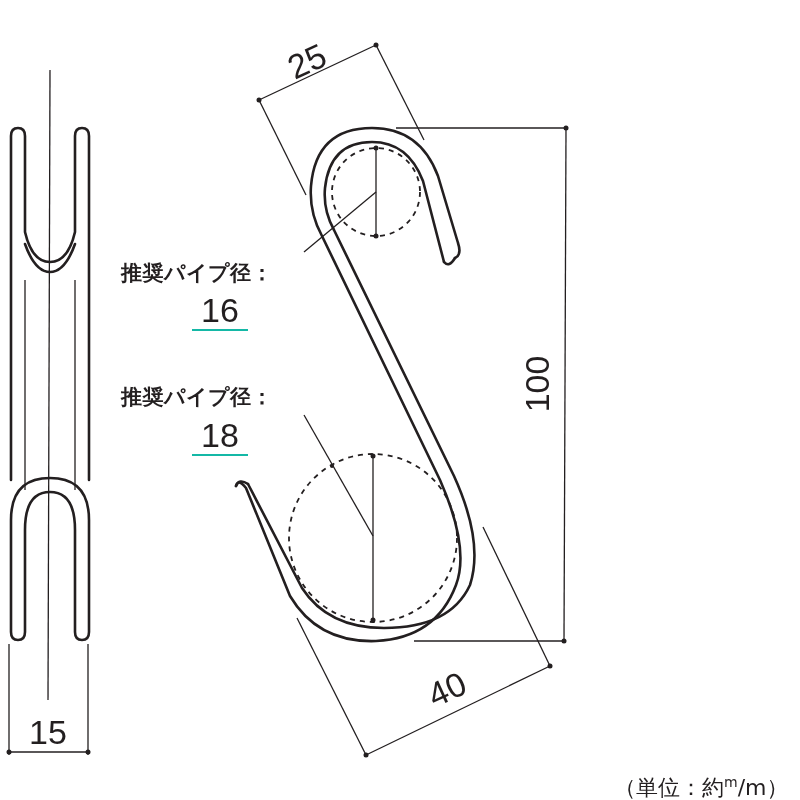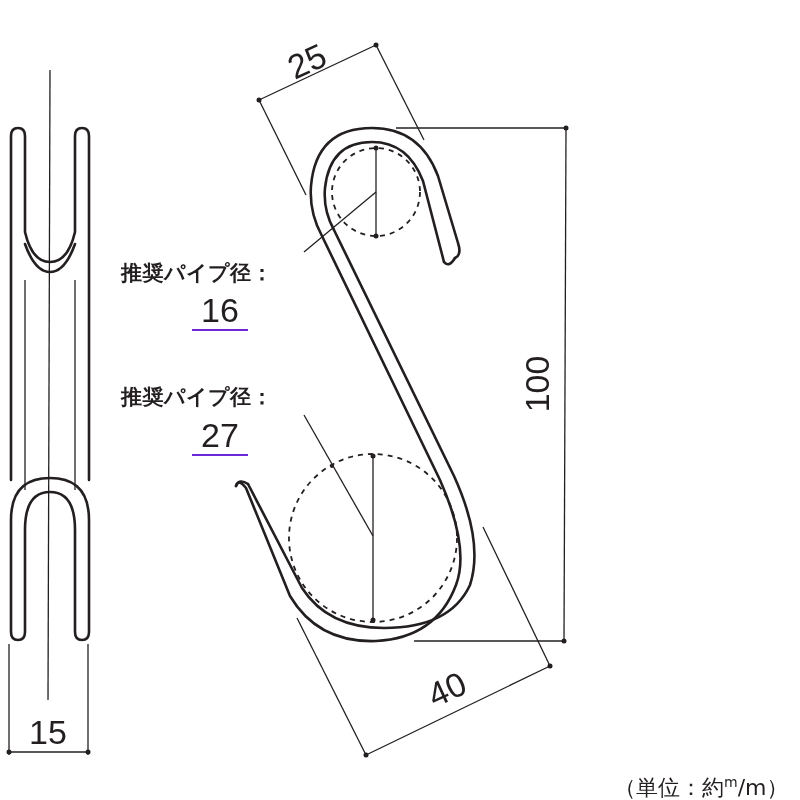--- a/index.html
+++ b/index.html
@@ -8,21 +8,21 @@
     #drawing { position: absolute; left: 0; top: 0; width: 800px; height: 800px; }
     .stroke { fill: none; stroke: #231f20; stroke-width: 2.6; stroke-linecap: round; stroke-linejoin: round; }
     .thin { fill: none; stroke: #231f20; stroke-width: 1.3; }
     .dash { fill: none; stroke: #231f20; stroke-width: 1.8; stroke-dasharray: 5 5; }
     .dot { fill: #231f20; }
     .dimtext { font-family: "Liberation Sans", "DejaVu Sans", sans-serif; font-size: 34px; fill: #231f20; }
     .label { position: absolute; font-family: "DejaVu Sans", "Liberation Sans", sans-serif;
              font-size: 21px; letter-spacing: 0.5px; color: #231f20; white-space: nowrap; font-weight: bold; }
     .value { position: absolute; font-family: "Liberation Sans", "DejaVu Sans", sans-serif;
              font-size: 34px; color: #231f20; text-align: center; width: 56px;
-             border-bottom: 2px solid #6d28d9; line-height: 38px; }
+             border-bottom: 2px solid #14b8a6; line-height: 38px; }
     .unit { position: absolute; font-family: "DejaVu Sans", "Liberation Sans", sans-serif;
             font-size: 22px; color: #231f20; white-space: nowrap; }
     .unit sup { font-size: 14px; }
   </style>
 </head>
 <body>
 
 <svg id="drawing" viewBox="0 0 800 800" xmlns="http://www.w3.org/2000/svg">
 
   <g>
@@ -93,17 +93,17 @@
 
   <text class="dimtext" x="0" y="0" text-anchor="middle" transform="translate(312,72) rotate(-25)">25</text>
   <text class="dimtext" x="0" y="0" text-anchor="middle" transform="translate(549,384) rotate(-90)">100</text>
   <text class="dimtext" x="0" y="0" text-anchor="middle" transform="translate(452,700) rotate(-25)">40</text>
 </svg>
 
 <div class="label" style="left:121px; top:259px;">推奨パイプ径：</div>
 <div class="value" style="left:192px; top:291px;">16</div>
 
 <div class="label" style="left:121px; top:383px;">推奨パイプ径：</div>
-<div class="value" style="left:192px; top:416px;">27</div>
+<div class="value" style="left:192px; top:416px;">18</div>
 
 <div class="unit" style="left:614px; top:733px;margin-top:40px;">
   <span>（単位：約</span><sup>m</sup>/<span>m</span><span>）</span>
 </div>
 
 </body></html>

